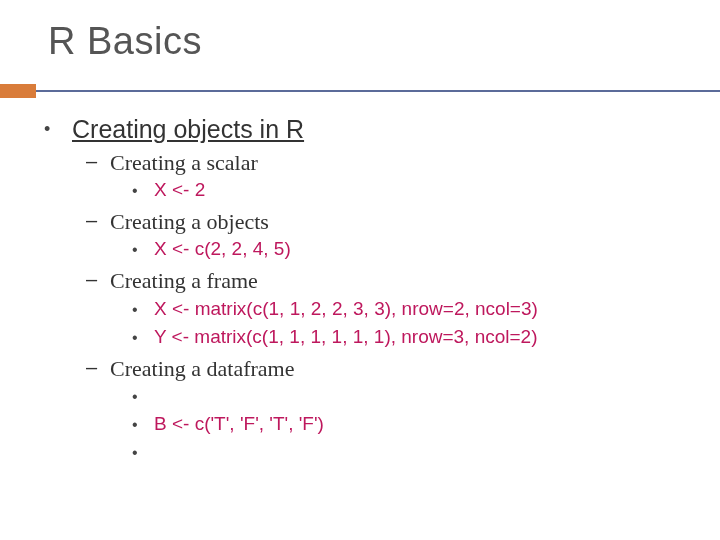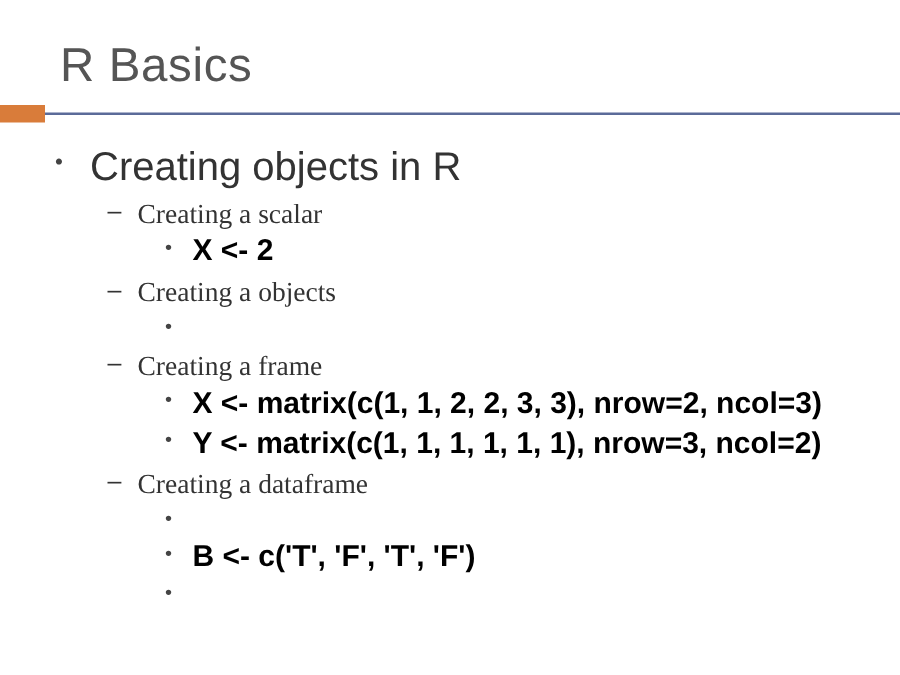--- a/index.html
+++ b/index.html
@@ -14,21 +14,21 @@
   }
   .slide {
     width: 720px;
     height: 540px;
     position: relative;
     box-sizing: border-box;
   }
   .title {
     font-size: 38px;
     color: #555555;
-    padding: 32px 0 0 48px;
+    padding: 20px 0 0 48px;
     font-weight: 400;
     letter-spacing: 0.5px;
   }
   .rule-wrap {
     position: absolute;
     top: 84px;
     left: 0;
     width: 720px;
   }
   .accent {
@@ -62,22 +62,23 @@
   }
   .l1 .bullet {
     width: 28px;
     flex: 0 0 28px;
     text-align: left;
     font-size: 18px;
     line-height: 28px;
     color: #444;
   }
   .l1 .text {
-    font-size: 32px;
+    font-size: 25px;
     color: #333;
+    text-decoration: underline;
   }
   .l2-group {
     margin-left: 42px;
   }
   .l2 {
     display: flex;
     align-items: flex-start;
     margin-top: 6px;
   }
   .l2 .dash {
@@ -100,23 +101,22 @@
     margin-top: 4px;
   }
   .l3 .dot {
     width: 22px;
     flex: 0 0 22px;
     font-size: 16px;
     line-height: 24px;
     color: #444;
   }
   .l3 .text {
-    font-size: 24px;
-    color: #000000;
-    font-weight: bold;
+    font-size: 19px;
+    color: #be185d;
   }
 </style>
 </head>
 <body>
 
 <div class="slide">
 
   <div class="title">R Basics</div>
 
   <div class="rule-wrap">
@@ -144,20 +144,21 @@
         </div>
       </div>
 
       <div class="l2">
         <div class="dash">–</div>
         <div class="text">Creating a objects</div>
       </div>
       <div class="l3-group">
         <div class="l3">
           <div class="dot">•</div>
+          <div class="text">X &lt;- c(2, 2, 4, 5)</div>
         </div>
       </div>
 
       <div class="l2">
         <div class="dash">–</div>
         <div class="text">Creating a frame</div>
       </div>
       <div class="l3-group">
         <div class="l3">
           <div class="dot">•</div>

